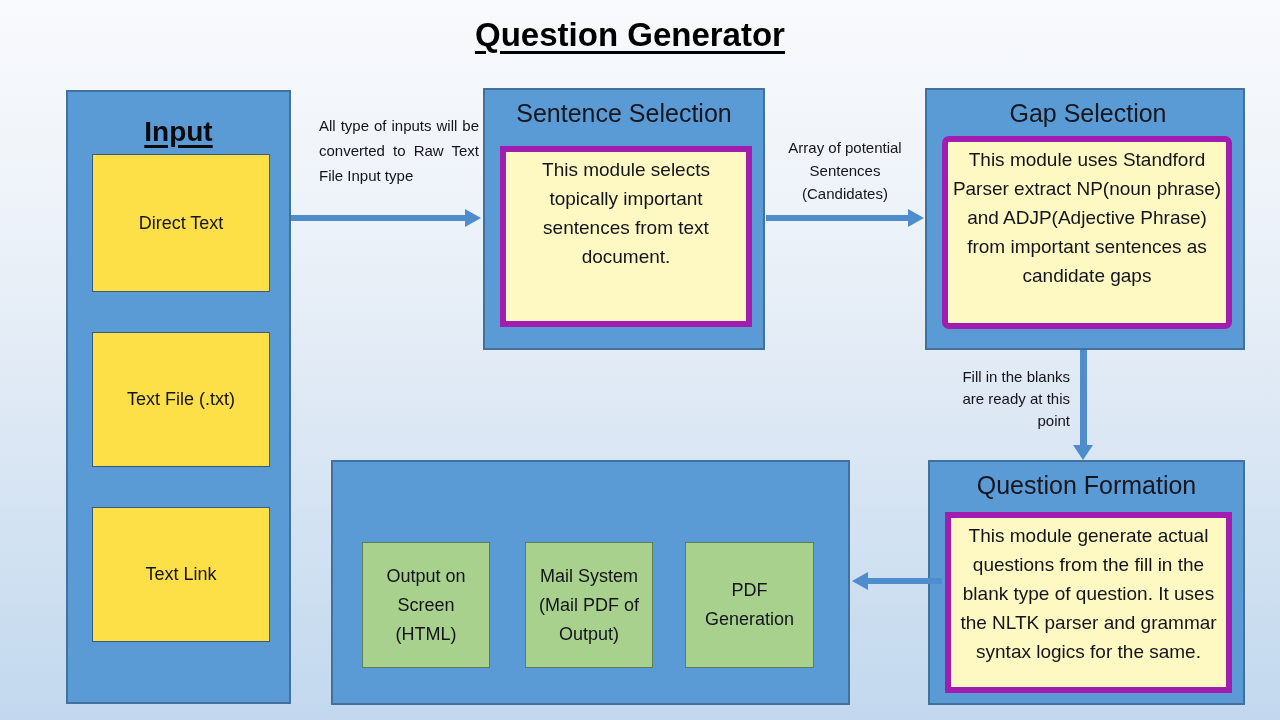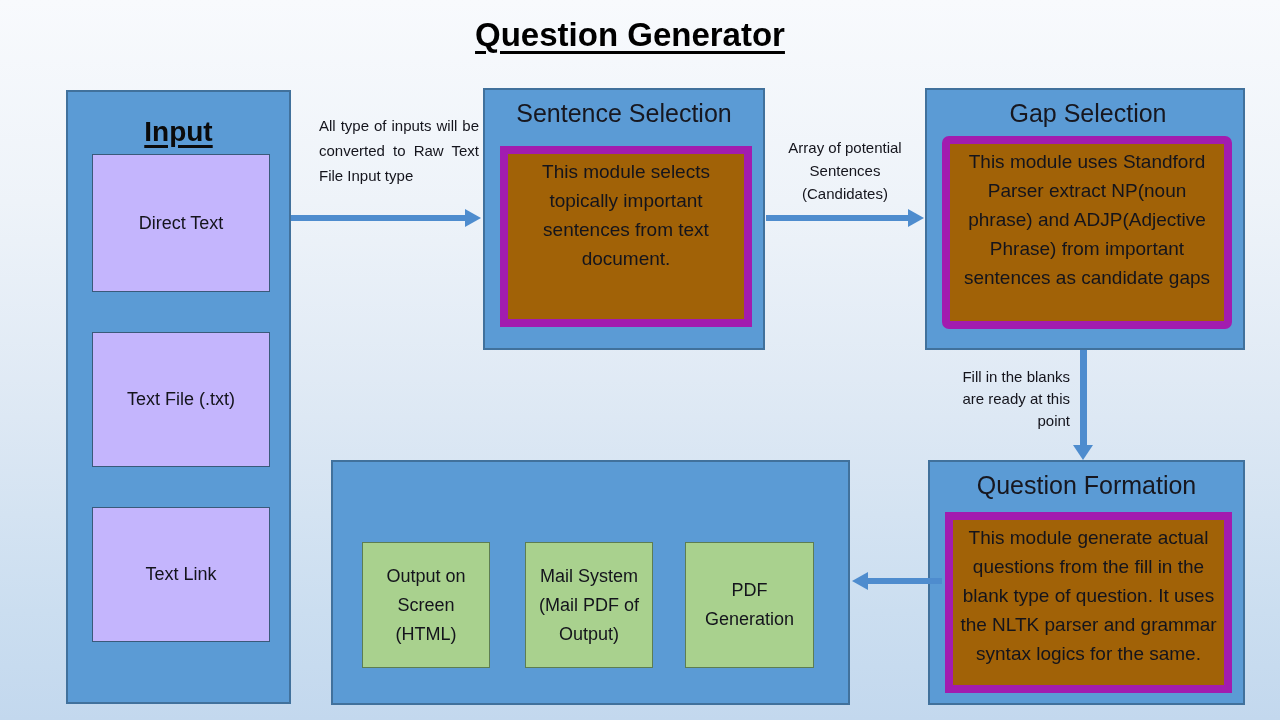--- a/index.html
+++ b/index.html
@@ -20,27 +20,27 @@
   }
   .box-title{
     width:100%;text-align:center;font-size:25px;font-weight:500;color:#17171f;
     padding-top:9px;
   }
   .box-title.bold-underline{
     font-size:28px;font-weight:bold;color:#0b0b0b;
     text-decoration:underline;text-decoration-thickness:3px;text-underline-offset:4px;
   }
   .inner-box{
-    position:absolute;background:#a16207;border:8px solid #a21caf;box-sizing:border-box;
+    position:absolute;background:#fef9c3;border:6px solid #a21caf;box-sizing:border-box;
     display:flex;justify-content:center;
     font-size:19px;line-height:29px;text-align:center;color:#14141c;
     padding:3px 4px;
   }
   .orange-box{
-    position:absolute;background:#c4b5fd;border:1px solid #3a5a7a;box-sizing:border-box;
+    position:absolute;background:#fde047;border:1px solid #3a5a7a;box-sizing:border-box;
     display:flex;align-items:center;justify-content:center;
     font-size:18px;color:#14141c;text-align:center;
   }
   .green-box{
     position:absolute;background:#a9d18e;border:1px solid #5d7d52;box-sizing:border-box;
     display:flex;align-items:center;justify-content:center;
     font-size:18px;line-height:29px;color:#14141c;text-align:center;
     padding:2px 6px;
   }
   .note{font-size:15px;color:#14141c;}

